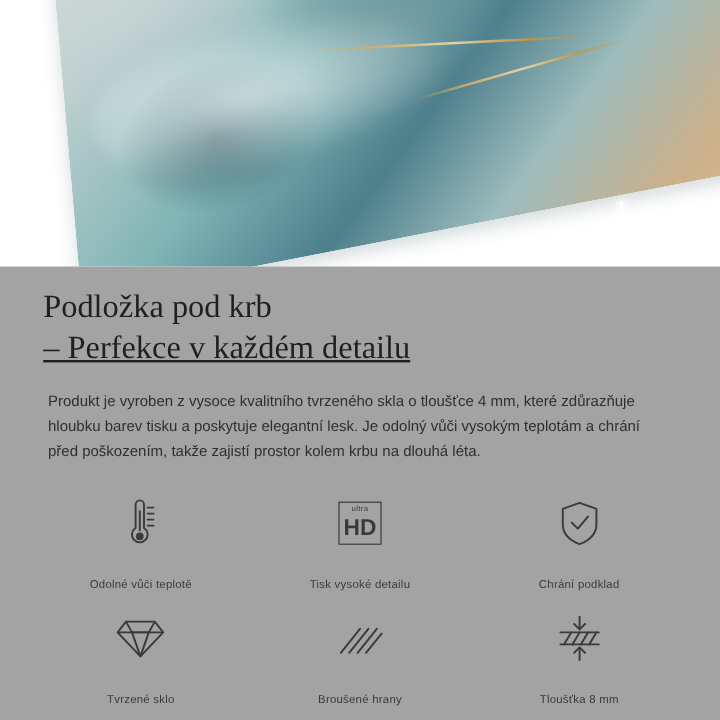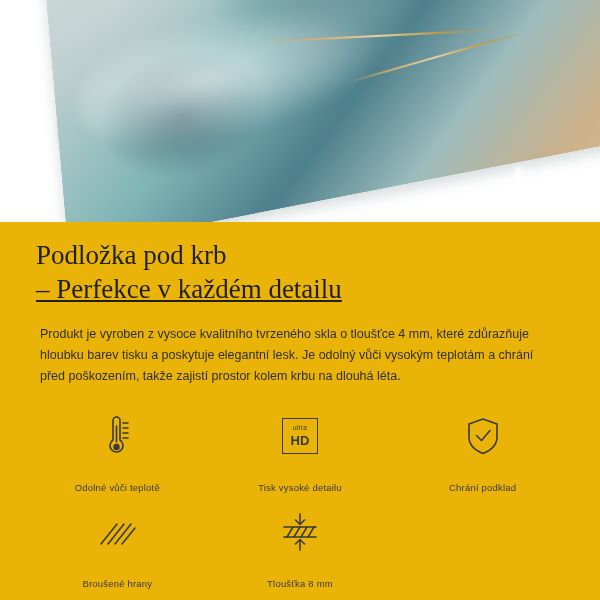--- a/index.html
+++ b/index.html
@@ -10,21 +10,21 @@
     width: 600px;
     height: 600px;
     background: #ffffff;
     font-family: "Liberation Sans", sans-serif;
     overflow: hidden;
   }
   .page {
     position: relative;
     width: 600px;
     height: 600px;
-    background: #eab308;
+    background: #a3a3a3;
   }
 
   
   .hero {
     position: relative;
     width: 600px;
     height: 222px;
     overflow: hidden;
     background: #ffffff;
   }
@@ -184,21 +184,21 @@
     align-items: center;
     justify-content: center;
     line-height: 1;
   }
   .hd-badge .u {
     font-size: 6.5px;
     letter-spacing: 0.3px;
     color: #3a3a3a;
   }
   .hd-badge .hd {
-    font-size: 13px;
+    font-size: 19px;
     font-weight: bold;
     color: #3a3a3a;
     margin-top: 2px;
   }
 </style>
 </head>
 <body>
 
 <div class="page">
 
@@ -259,20 +259,32 @@
     <div class="feature">
       <div class="feature-icon">
         <svg width="38" height="44" viewBox="0 0 38 44" fill="none" stroke="#3a3a3a" stroke-width="1.6" stroke-linejoin="round" stroke-linecap="round">
           <path d="M19 5 L33 10 V23 C33 31 26.5 36.5 19 39.5 C11.5 36.5 5 31 5 23 V10 L19 5 Z"></path>
           <polyline points="12.5,21.5 17.5,26.5 26,16.5"></polyline>
         </svg>
       </div>
       <div class="feature-label">Chrání podklad</div>
     </div>
 
+    <div class="feature">
+      <div class="feature-icon">
+        <svg width="42" height="40" viewBox="0 0 42 40" fill="none" stroke="#3a3a3a" stroke-width="1.6" stroke-linejoin="round">
+          <path d="M9 6 H33 L40 15 L21 35 L2 15 L9 6 Z"></path>
+          <path d="M2 15 H40"></path>
+          <path d="M9 6 L14 15 L21 35"></path>
+          <path d="M33 6 L28 15 L21 35"></path>
+          <path d="M14 15 H28"></path>
+        </svg>
+      </div>
+      <div class="feature-label">Tvrzené sklo</div>
+    </div>
 
     <div class="feature">
       <div class="feature-icon">
         <svg width="44" height="36" viewBox="0 0 44 36" fill="none" stroke="#3a3a3a" stroke-width="1.6" stroke-linecap="round">
           <line x1="6" y1="30" x2="22" y2="10"></line>
           <line x1="13" y1="30" x2="29" y2="10"></line>
           <line x1="20" y1="30" x2="36" y2="10"></line>
           <line x1="27" y1="30" x2="40" y2="14"></line>
         </svg>
       </div>

